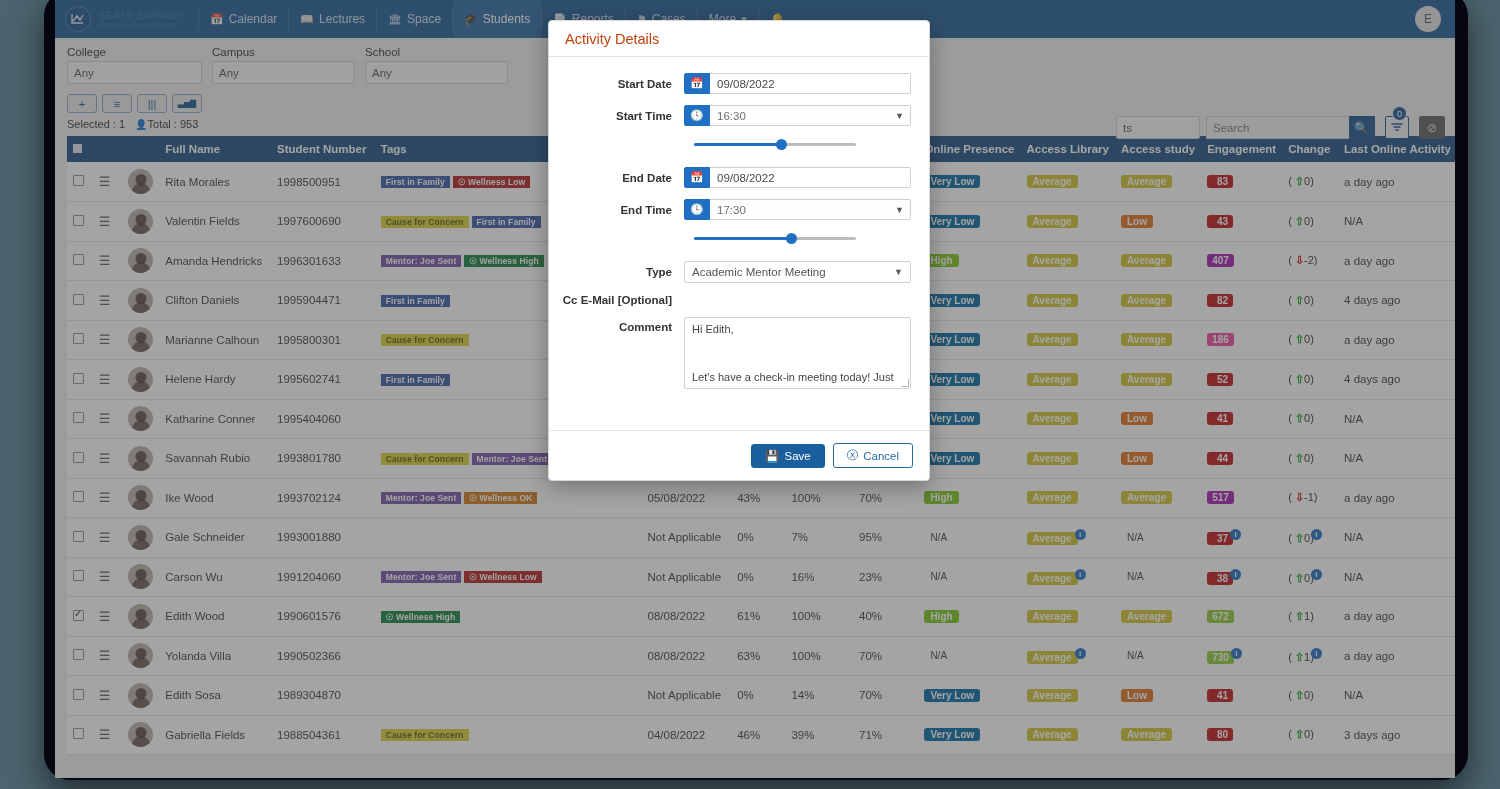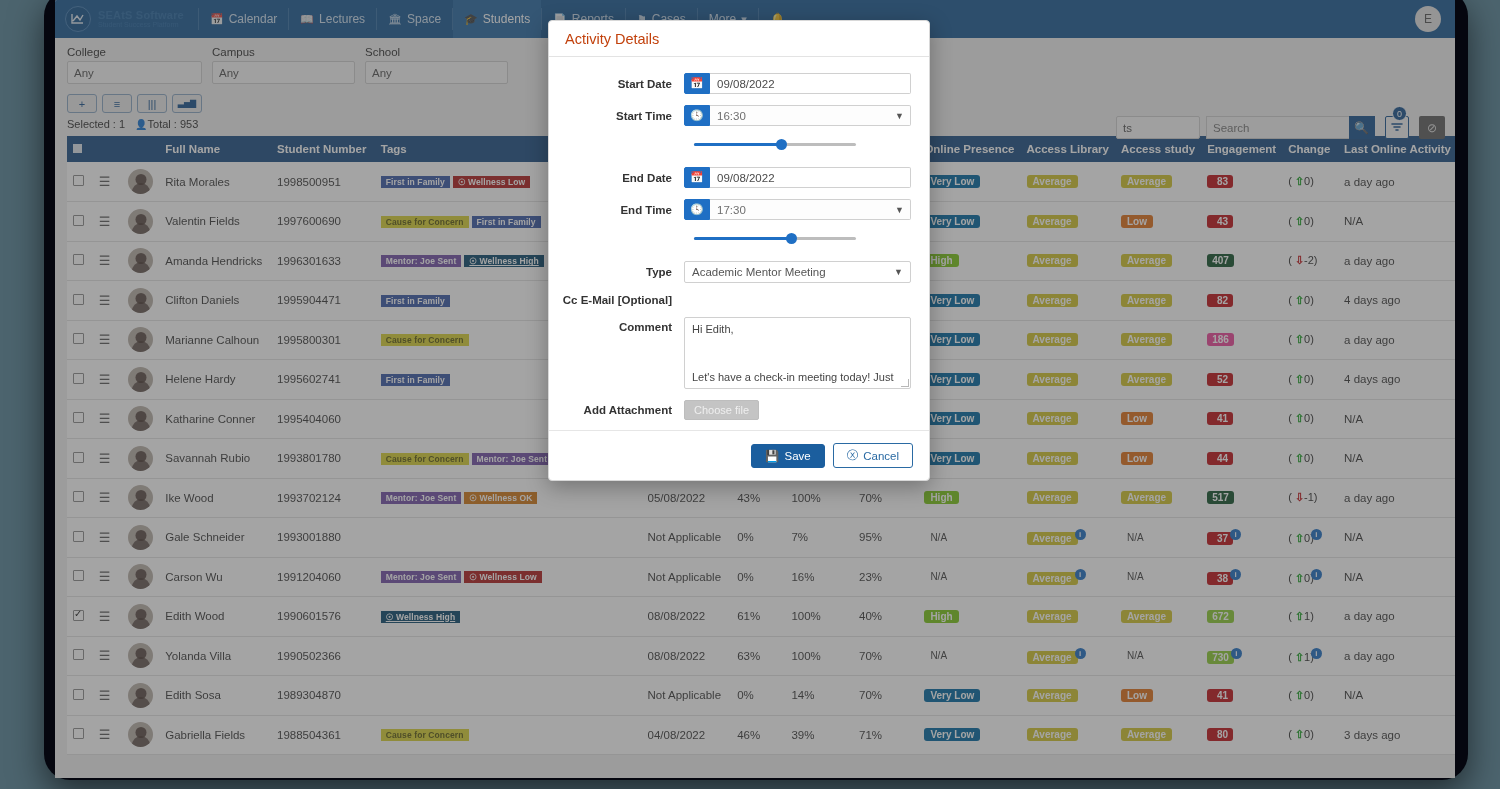--- a/index.html
+++ b/index.html
@@ -196,39 +196,39 @@
   .tag {
     display: inline-block; padding: 1px 5px; border-radius: 0;
     font-size: 8.5px; color: #fff; margin-right: 3px;
     vertical-align: middle; font-weight: bold;
     letter-spacing: .1px;
   }
   .tag.blue { background: #3b5aa8; }
   .tag.yellow { background: #d8d237; color: #5c5a13; }
   .tag.purple { background: #7351a8; }
   .tag.red { background: #b02020; }
-  .tag.green { background: #0c4a6e; text-decoration: underline; }
+  .tag.green { background: #15803d; }
   .tag.orange { background: #d1791a; }
   .pill {
     display: inline-block; padding: 1px 6px; border-radius: 3px;
     font-size: 10px; color: #fff; font-weight: bold;
   }
   .pill.verylow { background: #0369a1; }
   .pill.high { background: #7bc619; }
   .pill.avg { background: #d1c42e; }
   .pill.low { background: #e0711c; }
   .pill.na { background: transparent; color: #444; font-weight: normal; }
   .score {
     display: inline-block; min-width: 26px; text-align: center;
     padding: 1px 5px; border-radius: 3px;
     font-size: 10px; color: #fff; font-weight: bold;
   }
   .score.red { background: #c0151a; text-align: right; }
   .score.orange { background: #ec4899; }
-  .score.yellow { background: #14532d; }
+  .score.yellow { background: #a21caf; }
   .score.greenl { background: #8ccb35; }
   .chg { font-size: 11px; color: #333; }
   .chg .up { color: #17a020; font-weight: bold; }
   .chg .down { color: #c0151a; font-weight: bold; }
   .info-dot {
     display: inline-block; width: 11px; height: 11px;
     border-radius: 50%; background: #1f6fc4; color: #fff;
     font-size: 8px; line-height: 11px; text-align: center;
     vertical-align: super; margin-left: -3px; font-weight: bold;
   }
@@ -895,26 +895,20 @@
         <div class="frow" style="align-items:flex-start">
           <div class="flabel tall">Comment</div>
           <div class="fctl">
             <div class="textarea">
               <span id="commenttext">Hi Edith,<br><br><br>Let's have a check-in meeting today! Just to see how everything is going.</span>
               <span class="grip"></span>
             </div>
           </div>
         </div>
 
-        <div class="frow">
-          <div class="flabel">Add Attachment</div>
-          <div class="fctl">
-            <div class="filebtn">Choose file</div>
-          </div>
-        </div>
       </div>
 
       <div class="modal-foot">
         <div class="btn-save">
           <span>💾</span>
           <span>Save</span>
         </div>
         <div class="btn-cancel">
           <span>ⓧ</span>
           <span>Cancel</span>

